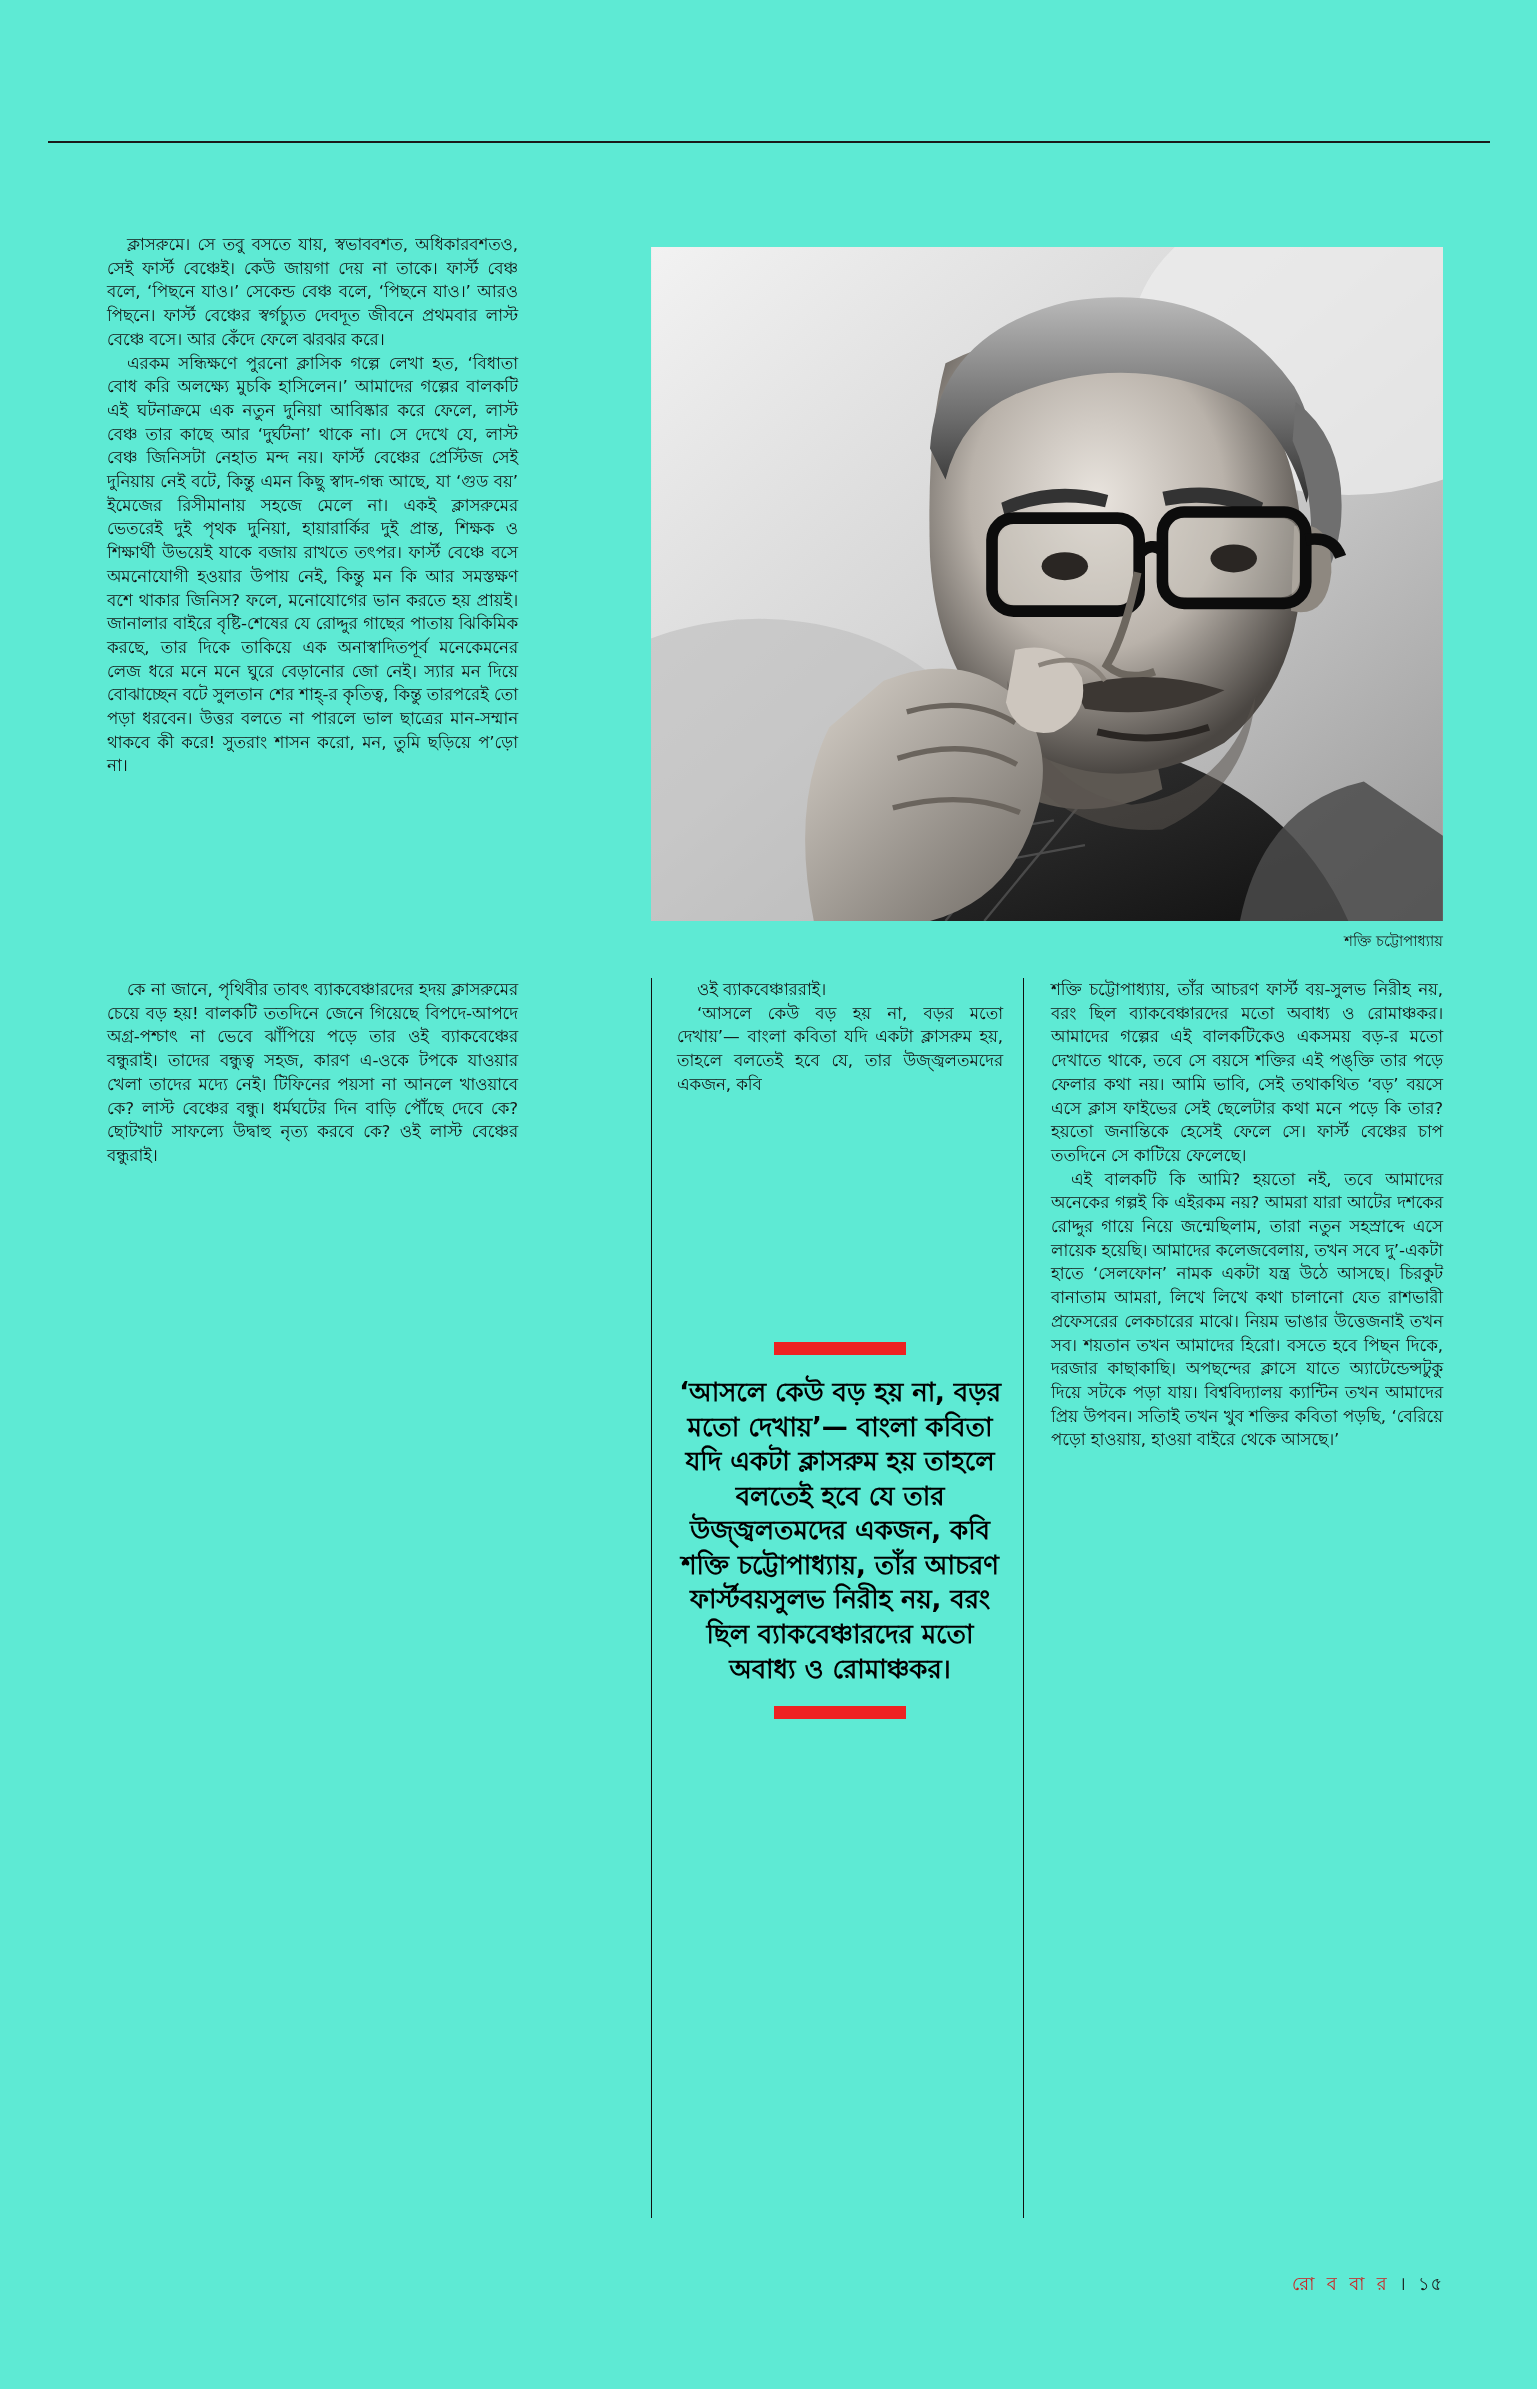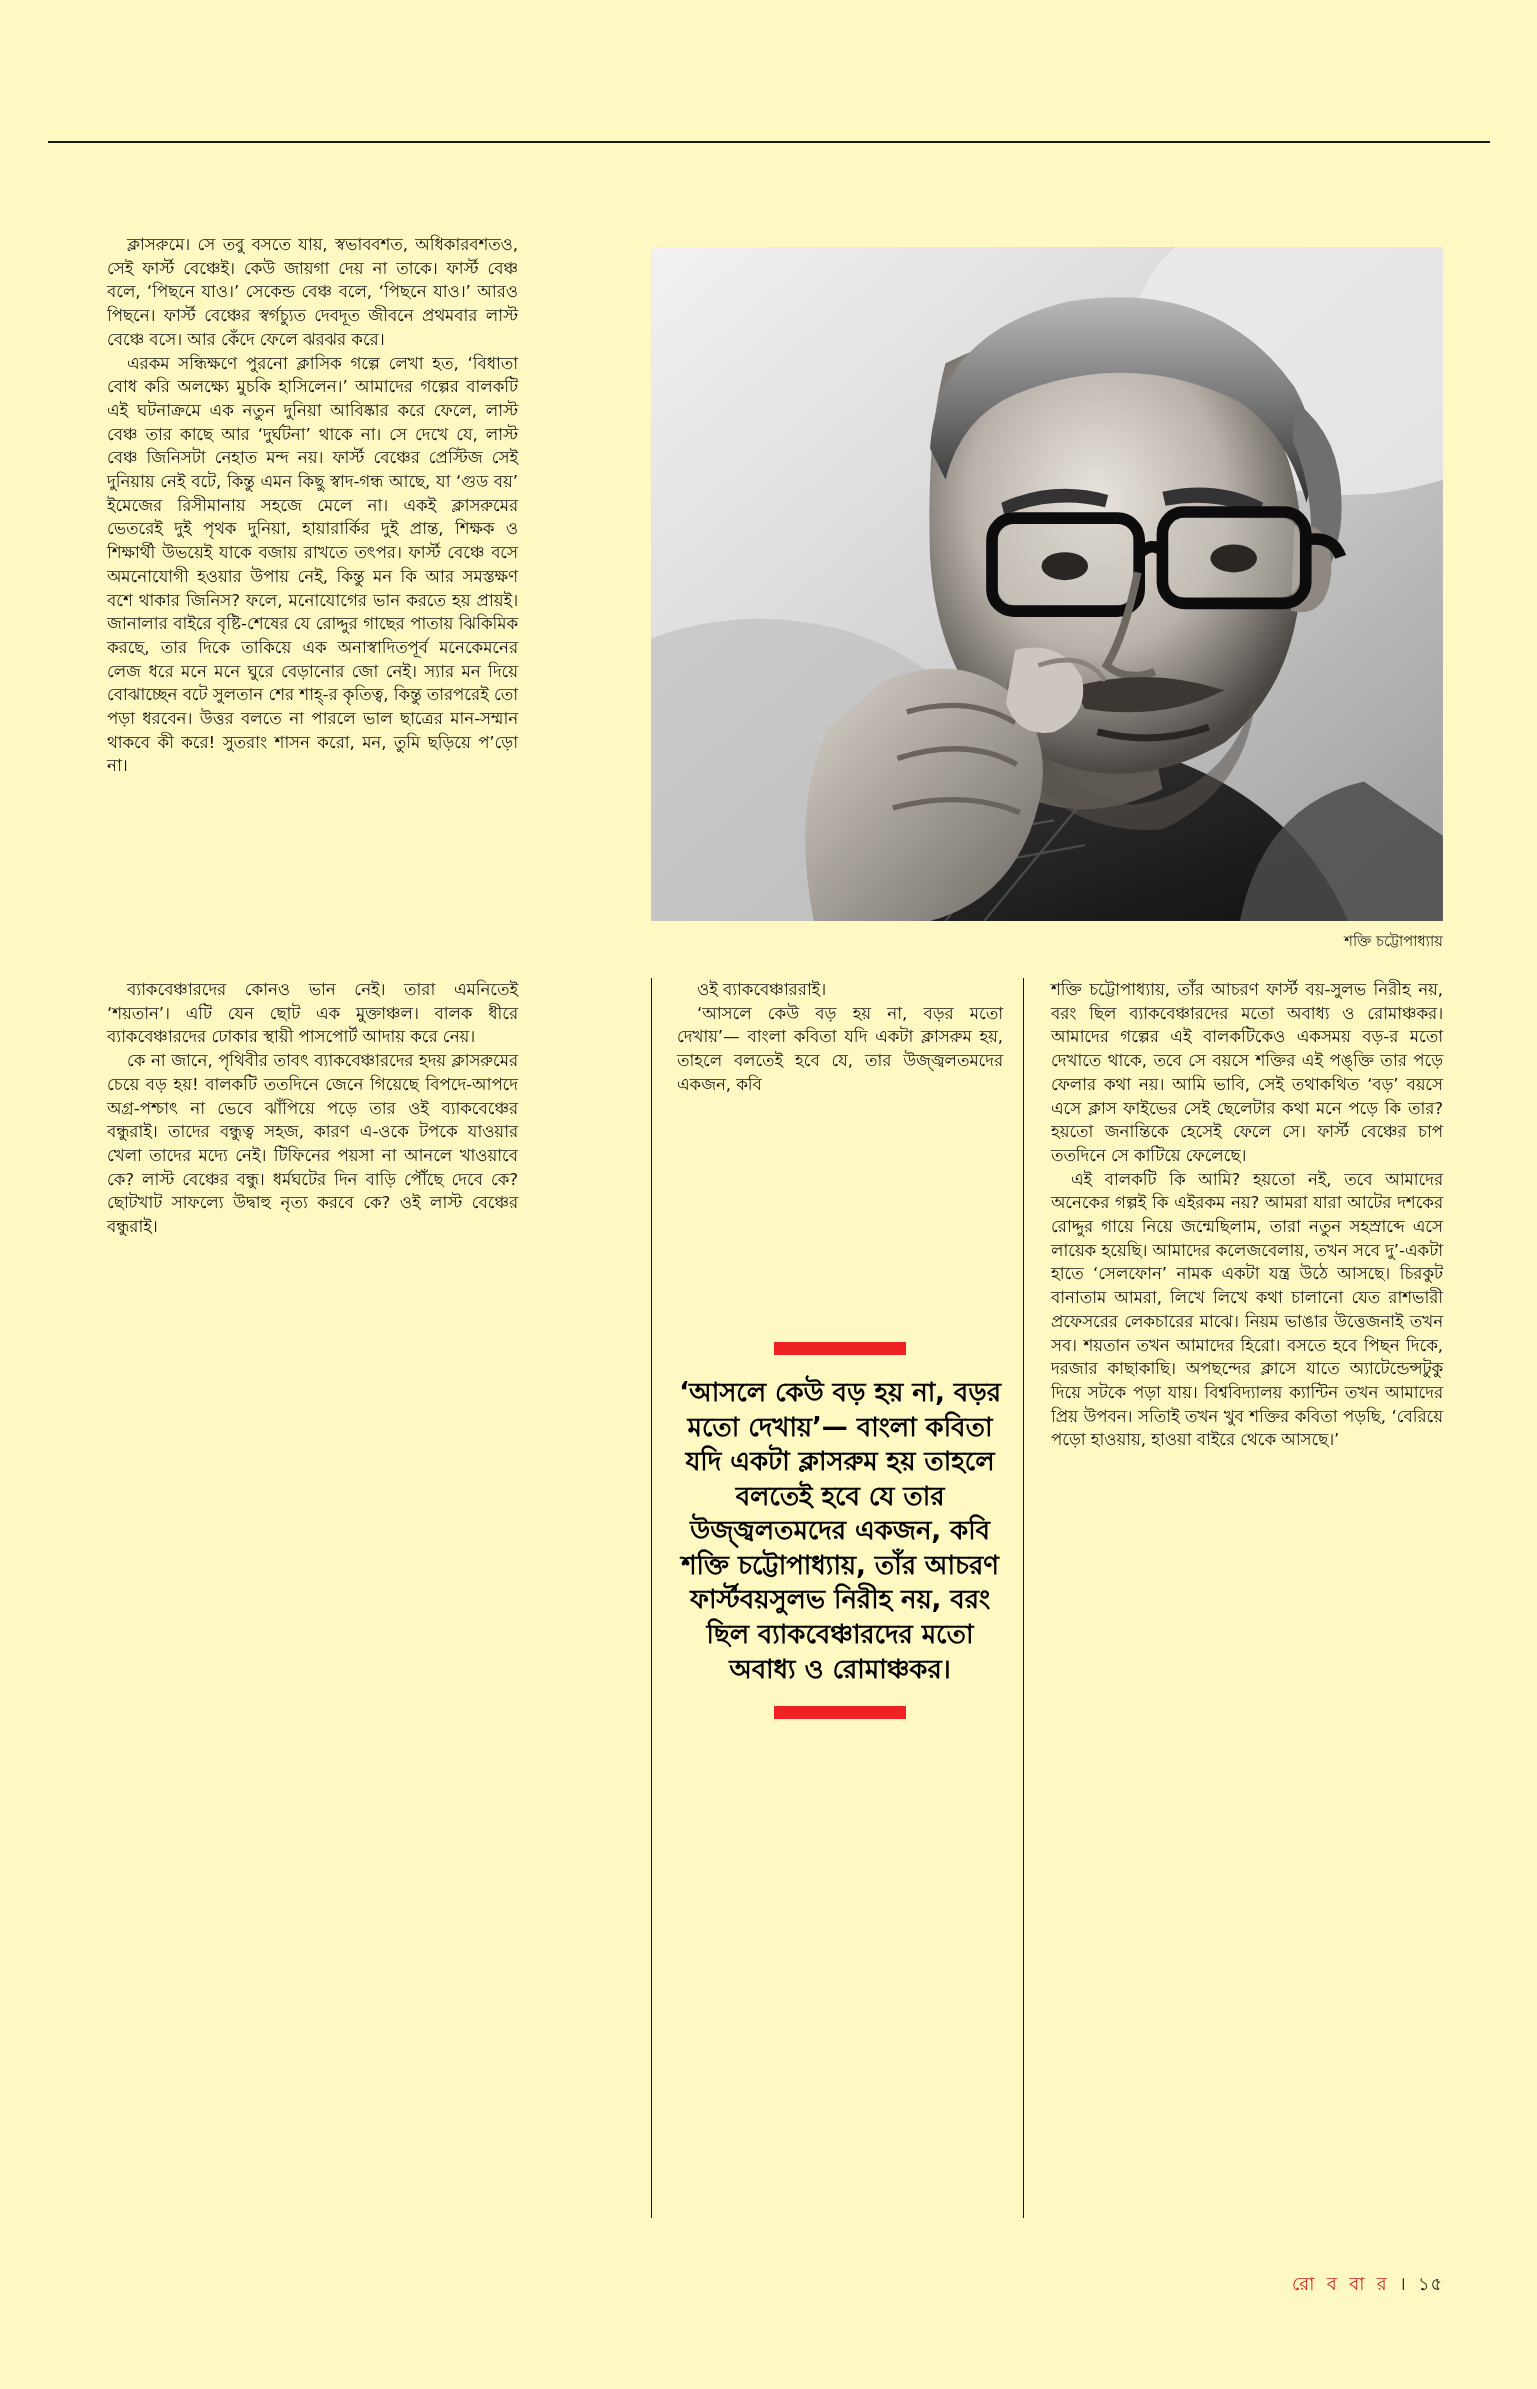--- a/index.html
+++ b/index.html
@@ -13,21 +13,21 @@
     font-family: "Liberation Serif", serif;
     color: #111;
     position: relative;
     overflow: hidden;
   }
   .page {
     position: absolute;
     left: 0; top: 0;
     width: 1538px;
     height: 2389px;
-    background: #fef9c3;
+    background: #5eead4;
   }
   .top-rule {
     position: absolute;
     left: 48px;
     top: 141px;
     width: 1442px;
     height: 1.6px;
     background: #1a1a1a;
   }
 
@@ -247,21 +247,20 @@
       </div>
       <div class="photo-caption">শক্তি চট্টোপাধ্যায়</div>
     </div>
   </div>
 
   <div class="lower">
     <div class="vrule v1"></div>
     <div class="vrule v2"></div>
 
     <div class="col col-a">
-      <p>ব্যাকবেঞ্চারদের কোনও ভান নেই। তারা এমনিতেই ‘শয়তান’। এটি যেন ছোট এক মুক্তাঞ্চল। বালক ধীরে ব্যাকবেঞ্চারদের ঢোকার স্থায়ী পাসপোর্ট আদায় করে নেয়।</p>
       <p>কে না জানে, পৃথিবীর তাবৎ ব্যাকবেঞ্চারদের হদয় ক্লাসরুমের চেয়ে বড় হয়! বালকটি ততদিনে জেনে গিয়েছে বিপদে-আপদে অগ্র-পশ্চাৎ না ভেবে ঝাঁপিয়ে পড়ে তার ওই ব্যাকবেঞ্চের বন্ধুরাই। তাদের বন্ধুত্ব সহজ, কারণ এ-ওকে টপকে যাওয়ার খেলা তাদের মদ্যে নেই। টিফিনের পয়সা না আনলে খাওয়াবে কে? লাস্ট বেঞ্চের বন্ধু। ধর্মঘটের দিন বাড়ি পৌঁছে দেবে কে? ছোটখাট সাফল্যে উদ্বাহু নৃত্য করবে কে? ওই লাস্ট বেঞ্চের বন্ধুরাই।</p>
     </div>
 
     <div class="col col-b">
       <p>ওই ব্যাকবেঞ্চাররাই।</p>
       <p>‘আসলে কেউ বড় হয় না, বড়র মতো দেখায়’— বাংলা কবিতা যদি একটা ক্লাসরুম হয়, তাহলে বলতেই হবে যে, তার উজ্জ্বলতমদের একজন, কবি</p>
     </div>
 
     <div class="pullquote">
       <div class="pq-bar top"></div>

